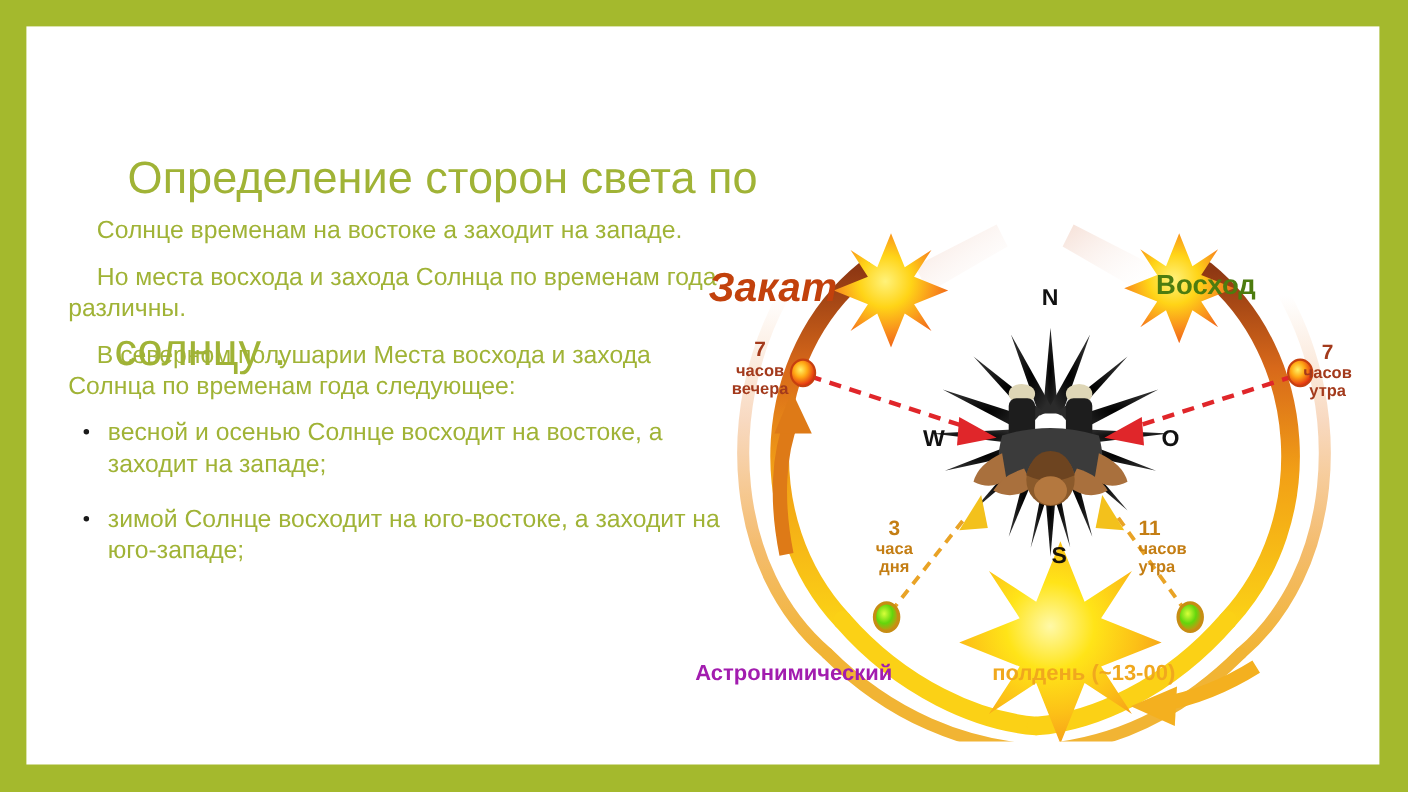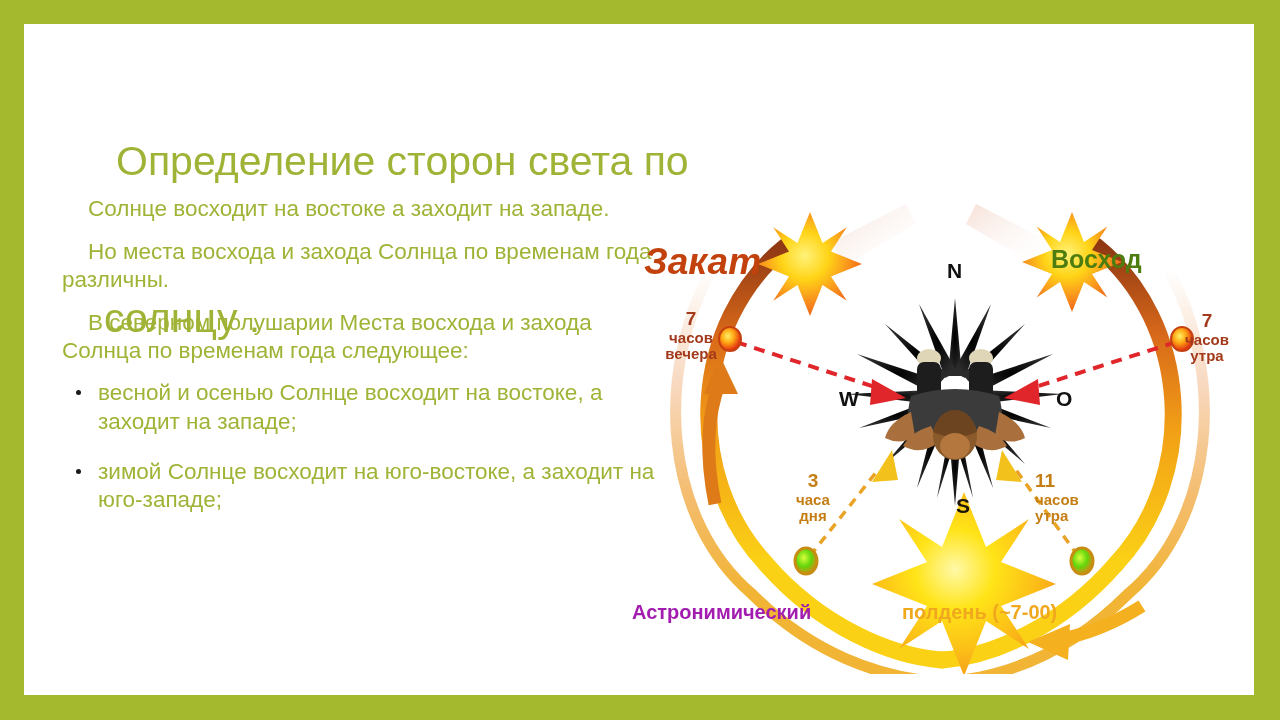--- a/index.html
+++ b/index.html
@@ -100,21 +100,21 @@
 
 <div id="slide">
   <div id="canvas">
 
     <div id="title">
       <span class="ln1">Определение сторон света по</span>
       <span class="ln2">солнцу .</span>
     </div>
 
     <div id="body-text">
-      <p class="para">Солнце восходит на востоке а заходит на западе.</p>
+      <p class="para">Солнце временам на востоке а заходит на западе.</p>
       <p class="para">Но  места восхода и захода Солнца по временам года различны.</p>
       <p class="para">В северном полушарии Места восхода и захода Солнца по временам года следующее:</p>
       <ul class="bullets">
         <li>
           <span class="dot"></span>
           <span>весной и осенью Солнце восходит на востоке, а заходит на западе;</span>
         </li>
         <li>
           <span class="dot"></span>
           <span>зимой Солнце восходит на юго-востоке, а заходит на юго-западе;</span>
@@ -310,21 +310,21 @@
         <span>дня</span>
       </div>
 
       <div class="dlabel" id="lbl-11am">
         <span class="big">11</span>
         <span>часов</span><br>
         <span>утра</span>
       </div>
 
       <div class="dlabel" id="lbl-noon">Астронимический</div>
-      <div class="dlabel" id="lbl-noon2">полдень (~7-00)</div>
+      <div class="dlabel" id="lbl-noon2">полдень (~13-00)</div>
 
       <div class="cdir" id="dir-n">N</div>
       <div class="cdir" id="dir-w">W</div>
       <div class="cdir" id="dir-o">O</div>
       <div class="cdir" id="dir-s">S</div>
     </div>
 
   </div>
 </div>
 

